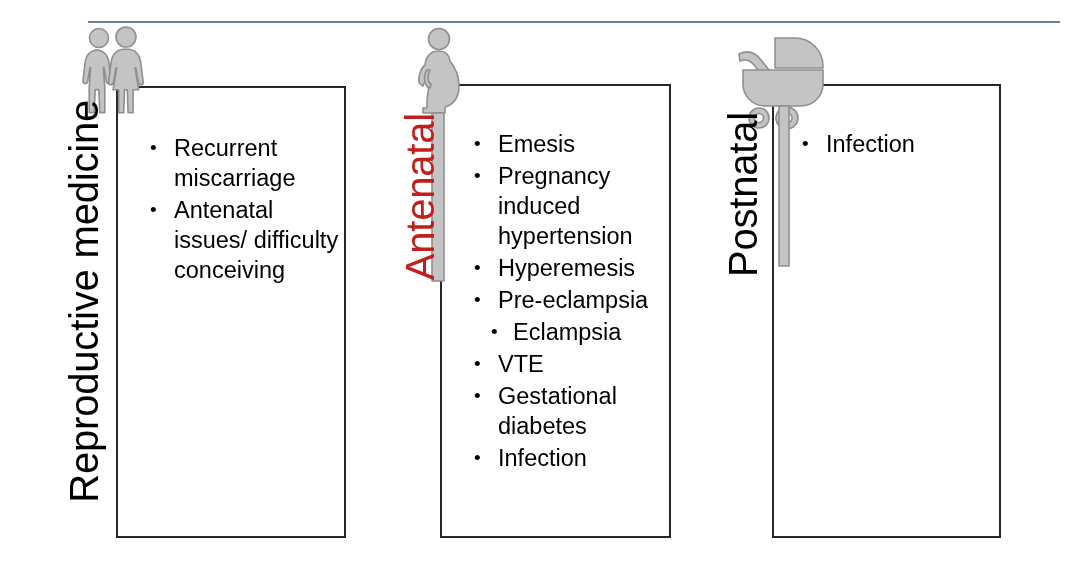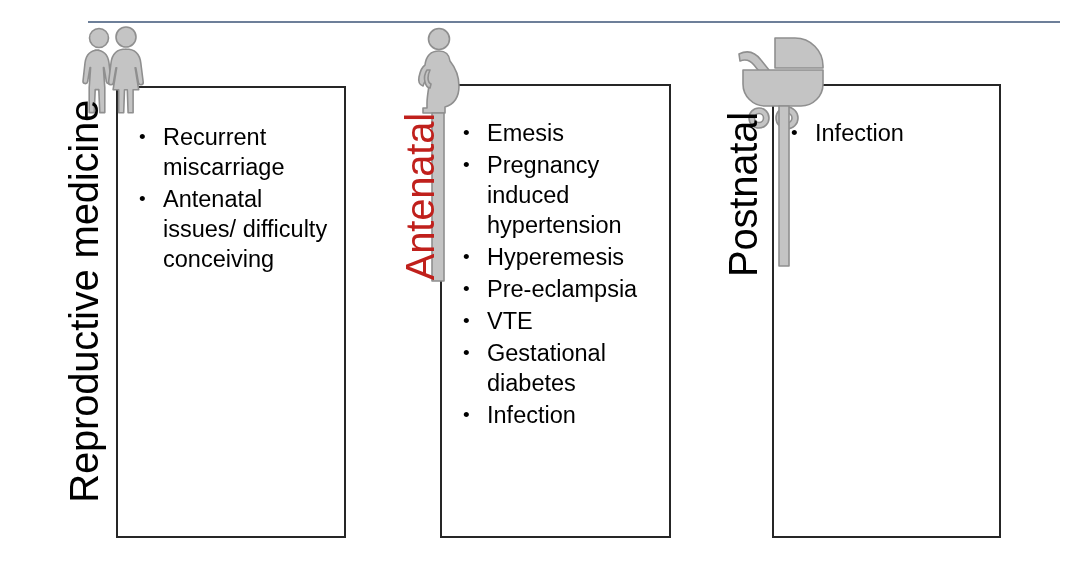--- a/index.html
+++ b/index.html
@@ -62,21 +62,21 @@
     white-space: nowrap;
     color: #000000;
   }
   .col-1 .stage-label { left: 4px;  top: 100px; }
   .col-2 .stage-label { left: 5px;  top: 113px; color: #C0201C; }
   .col-3 .stage-label { left: 0px;  top: 112px; }
 
   
   .bullets {
     position: absolute;
-    margin: 0;
+    margin: 11px;
     padding: 0;
     list-style: none;
   }
   .col-1 .bullets { left: 74px;  top: 122px; width: 205px; }
   .col-2 .bullets { left: 63px;  top: 118px; width: 205px; }
   .col-3 .bullets { left: 63px;  top: 118px; width: 210px; }
 
   .bullets li {
     position: relative;
     padding-left: 29px;
@@ -149,20 +149,21 @@
       </svg>
     </div>
 
     <div class="stage-label" style="color: rgb(192, 32, 28);">Antenatal</div>
 
     <ul class="bullets">
       <li>Emesis</li>
       <li>Pregnancy induced hypertension</li>
       <li>Hyperemesis</li>
       <li>Pre-eclampsia</li>
+      <li class="indent">Eclampsia</li>
       <li>VTE</li>
       <li>Gestational diabetes</li>
       <li>Infection</li>
     </ul>
   </div>
 
   <div class="column col-3">
 
     <div class="content-box"></div>
 

